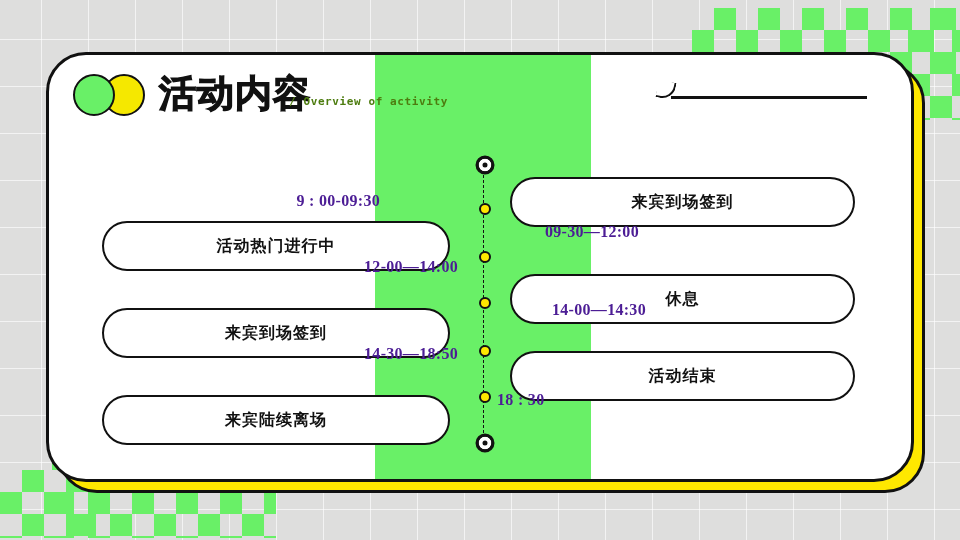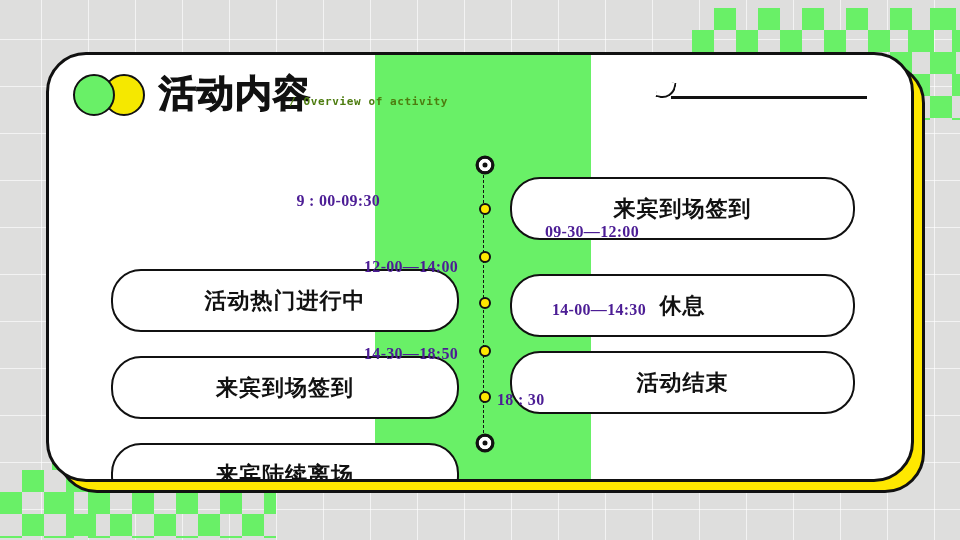--- a/index.html
+++ b/index.html
@@ -160,33 +160,33 @@
     width: 12px; height: 12px;
     background: #ffe800;
     border: 2.5px solid #111;
   }
 
   
   .row { position: absolute; }
 
   .pill {
     position: absolute;
-    height: 63px;
+    height: 50px;
     background: #ffffff;
     border: 2.5px solid #111;
     border-radius: 30px;
     display: flex;
     align-items: center;
     justify-content: center;
-    font-size: 22px;
+    font-size: 16px;
     font-weight: 700;
     color: #111;
     letter-spacing: 1px;
   }
-  .pill-left  { left: 62px;  width: 348px; margin-top: 48px; }
+  .pill-left  { left: 53px;  width: 348px; }
   .pill-right { left: 461px; width: 345px; }
 
   .time {
     position: absolute;
     font-size: 16px;
     font-weight: 600;
     color: #4c1d95;
     white-space: nowrap;
     letter-spacing: 0.3px;
     font-family: "Liberation Serif", "DejaVu Serif", serif;

